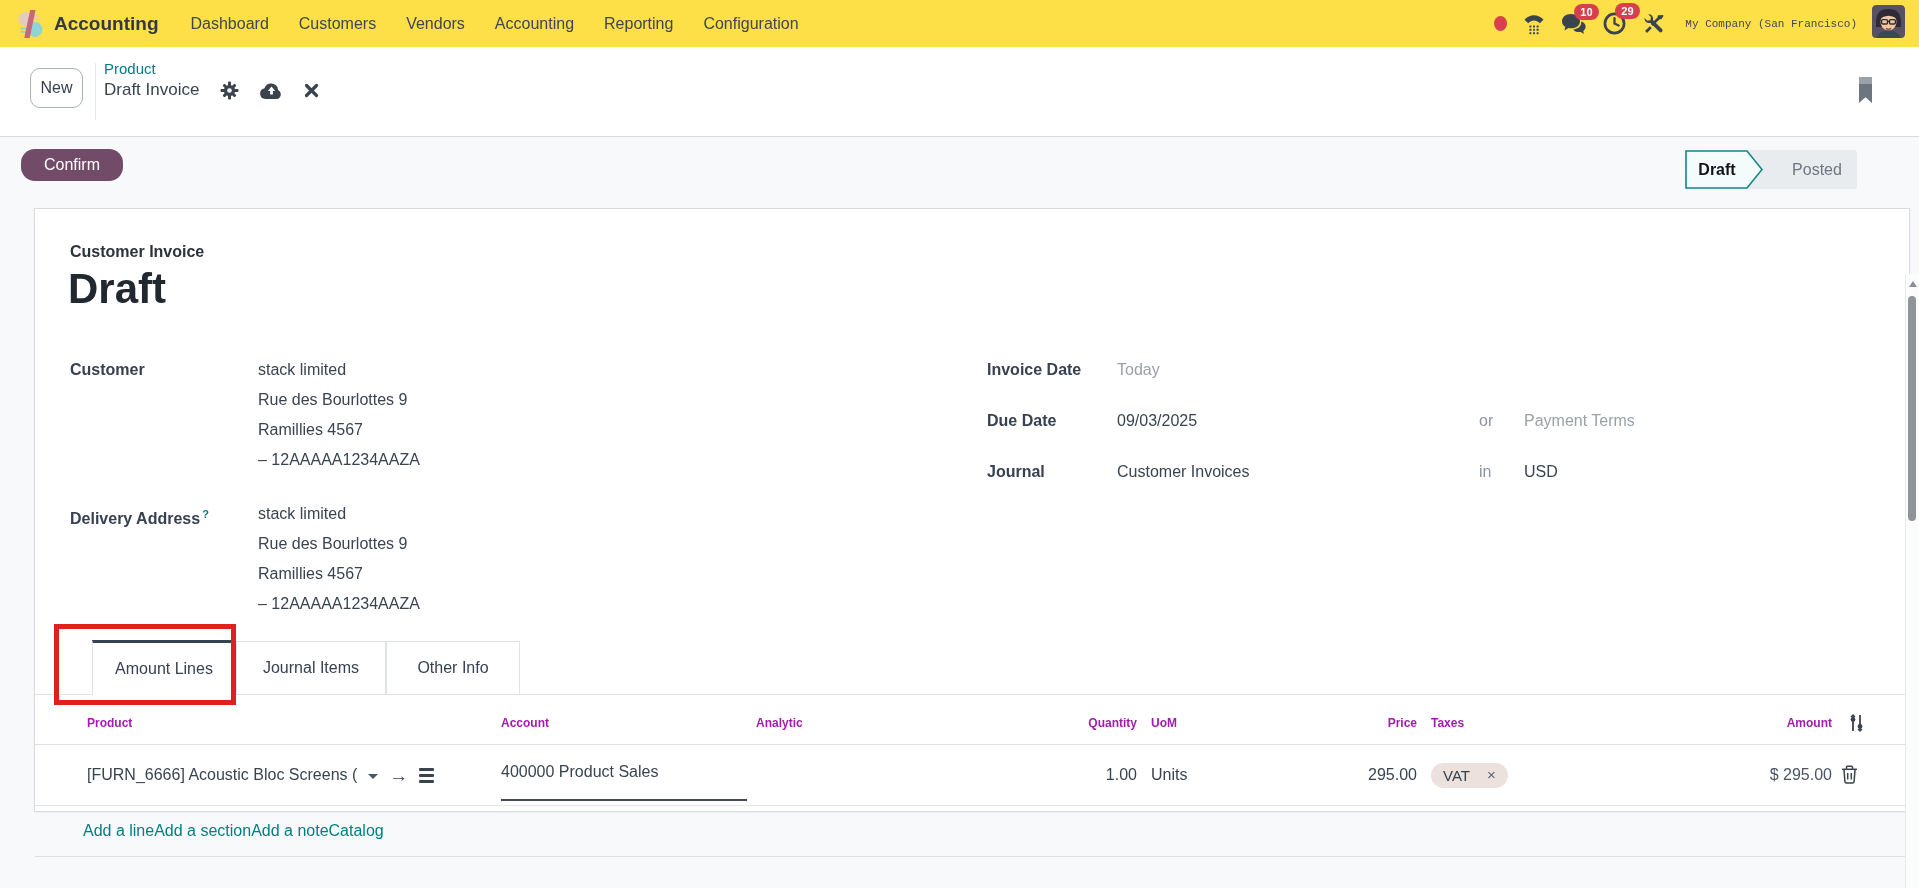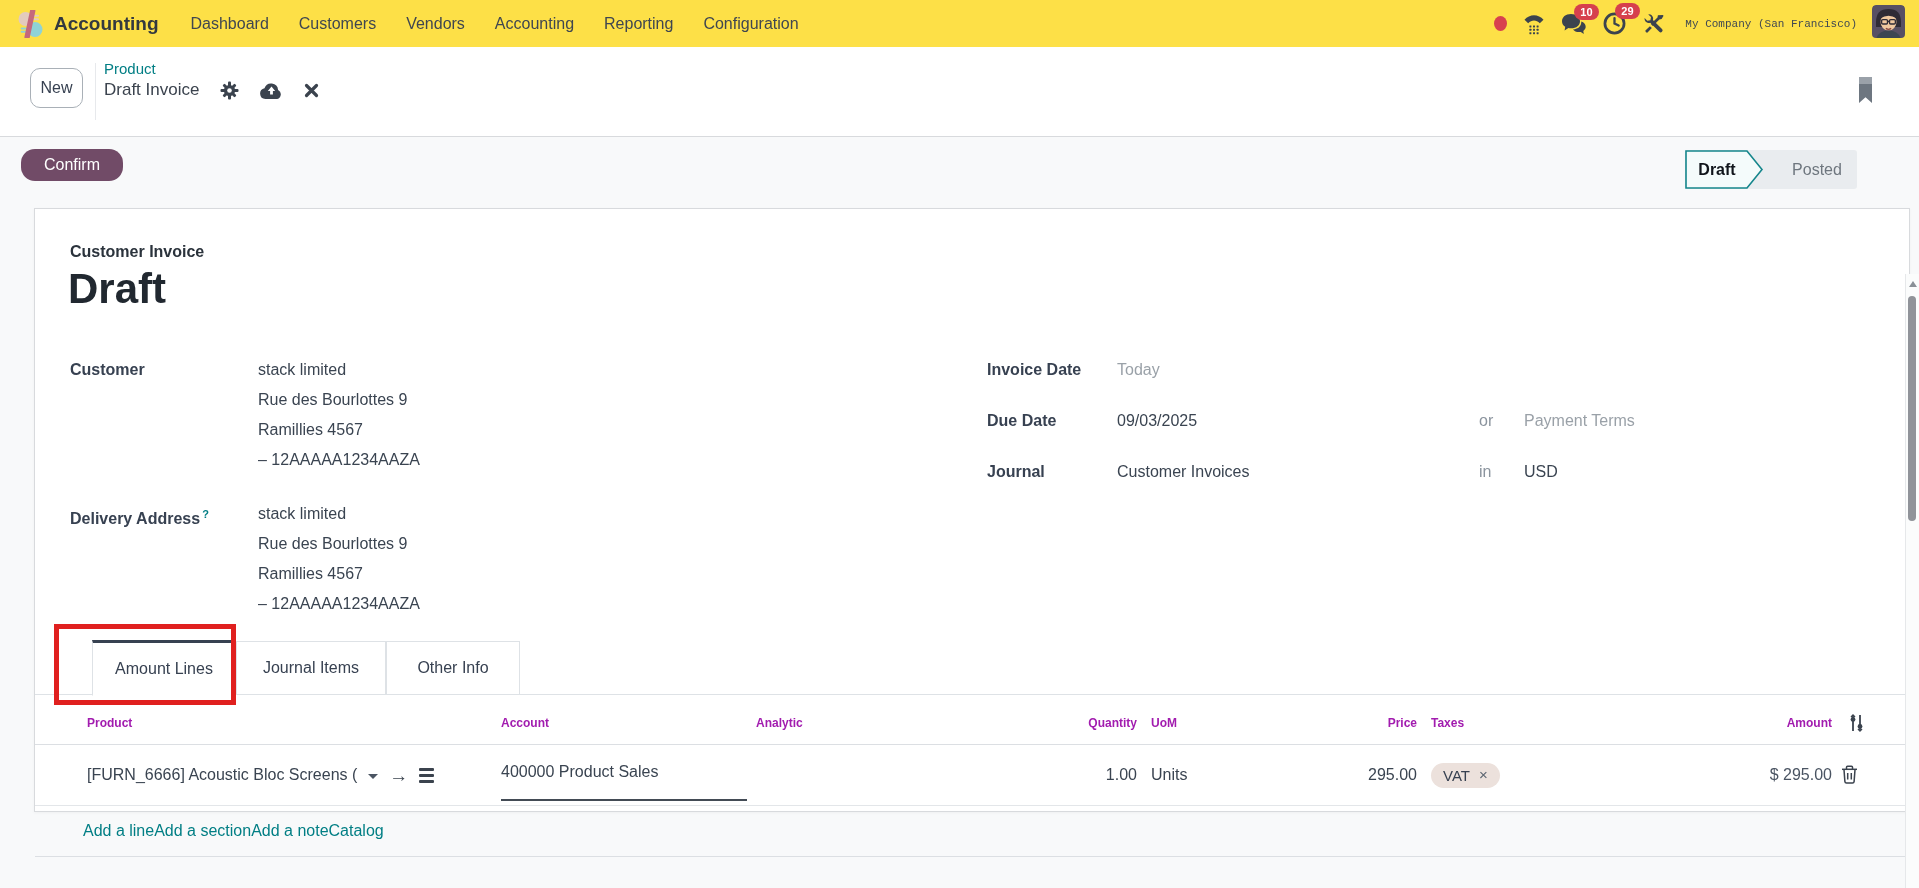--- a/index.html
+++ b/index.html
@@ -85,21 +85,21 @@
   .trow{position:relative;height:60px;border-bottom:1px solid #e3e6e9;font-size:16px;color:#3a4451;}
   .cell{position:absolute;top:0;height:60px;display:flex;align-items:center;}
   .num{justify-content:flex-end;}
   .prod-cell{left:52px;gap:11px;}
   .caret-down{width:0;height:0;border-left:5px solid transparent;border-right:5px solid transparent;
     border-top:5px solid #4b5563;margin-top:2px;cursor:pointer;}
   .arrow-glyph{font-size:19px;font-weight:bold;color:#3b434e;cursor:pointer;line-height:1;}
   .burger{display:flex;flex-direction:column;gap:3px;cursor:pointer;}
   .burger div{width:15px;height:3px;background:#3b434e;border-radius:1px;}
   .account-cell{left:466px;width:246px;height:56px;border-bottom:2px solid #434b55;box-sizing:border-box;}
-  .tax-pill{display:inline-flex;align-items:flex-start;gap:9px;background:#ece1dc;border-radius:14px;
+  .tax-pill{display:inline-flex;align-items:flex-start;gap:17px;background:#ece1dc;border-radius:14px;
     padding:4px 12px;font-size:15px;color:#374151;}
   .tax-x{color:#5b6470;font-size:15px;cursor:pointer;line-height:1;}
   .amount-val{color:#4a5462;}
   .trash{position:absolute;left:1806px;top:20px;cursor:pointer;}
   .opt-col-icon{position:absolute;left:1812px;top:12px;cursor:pointer;}
   .links-row{height:51px;display:flex;align-items:center;padding-left:48px;
     border-bottom:1px solid #dcdfe3;box-sizing:border-box;}
   .tlink{color:#017e84;font-size:16px;cursor:pointer;}
 </style>
 </head>

